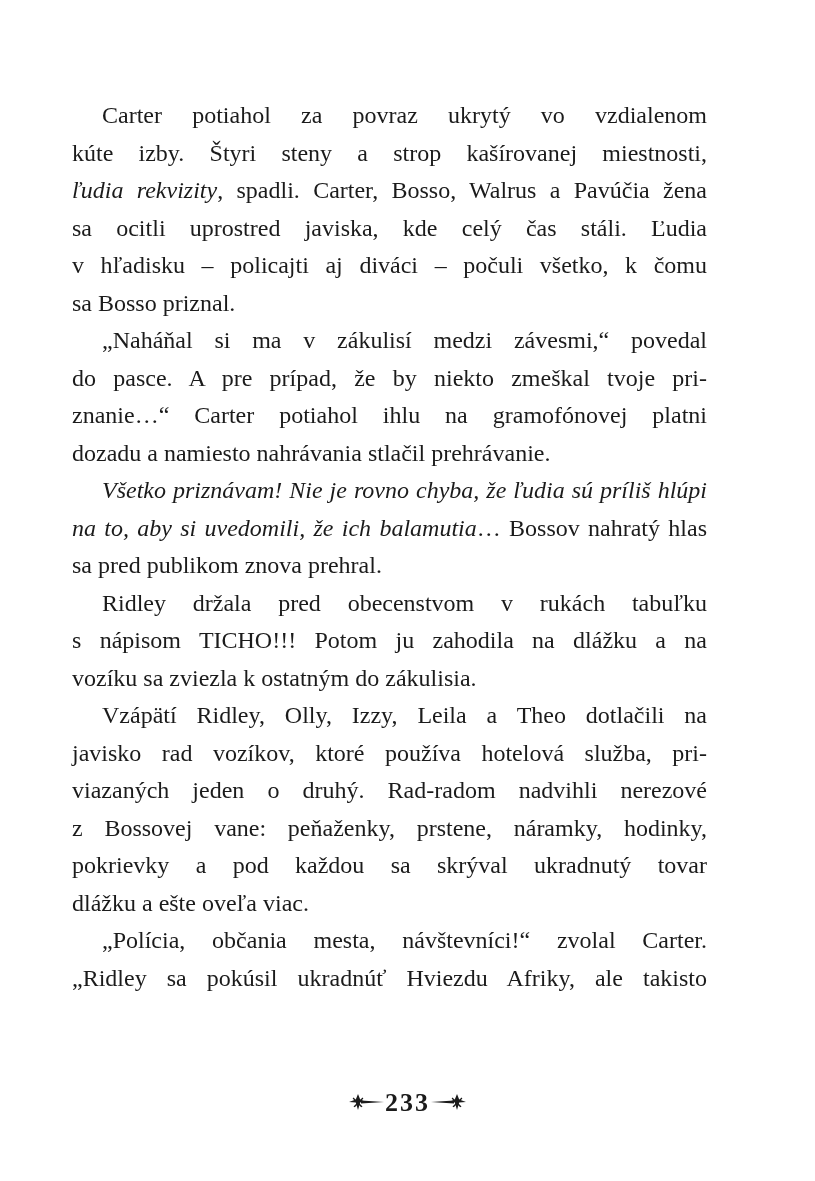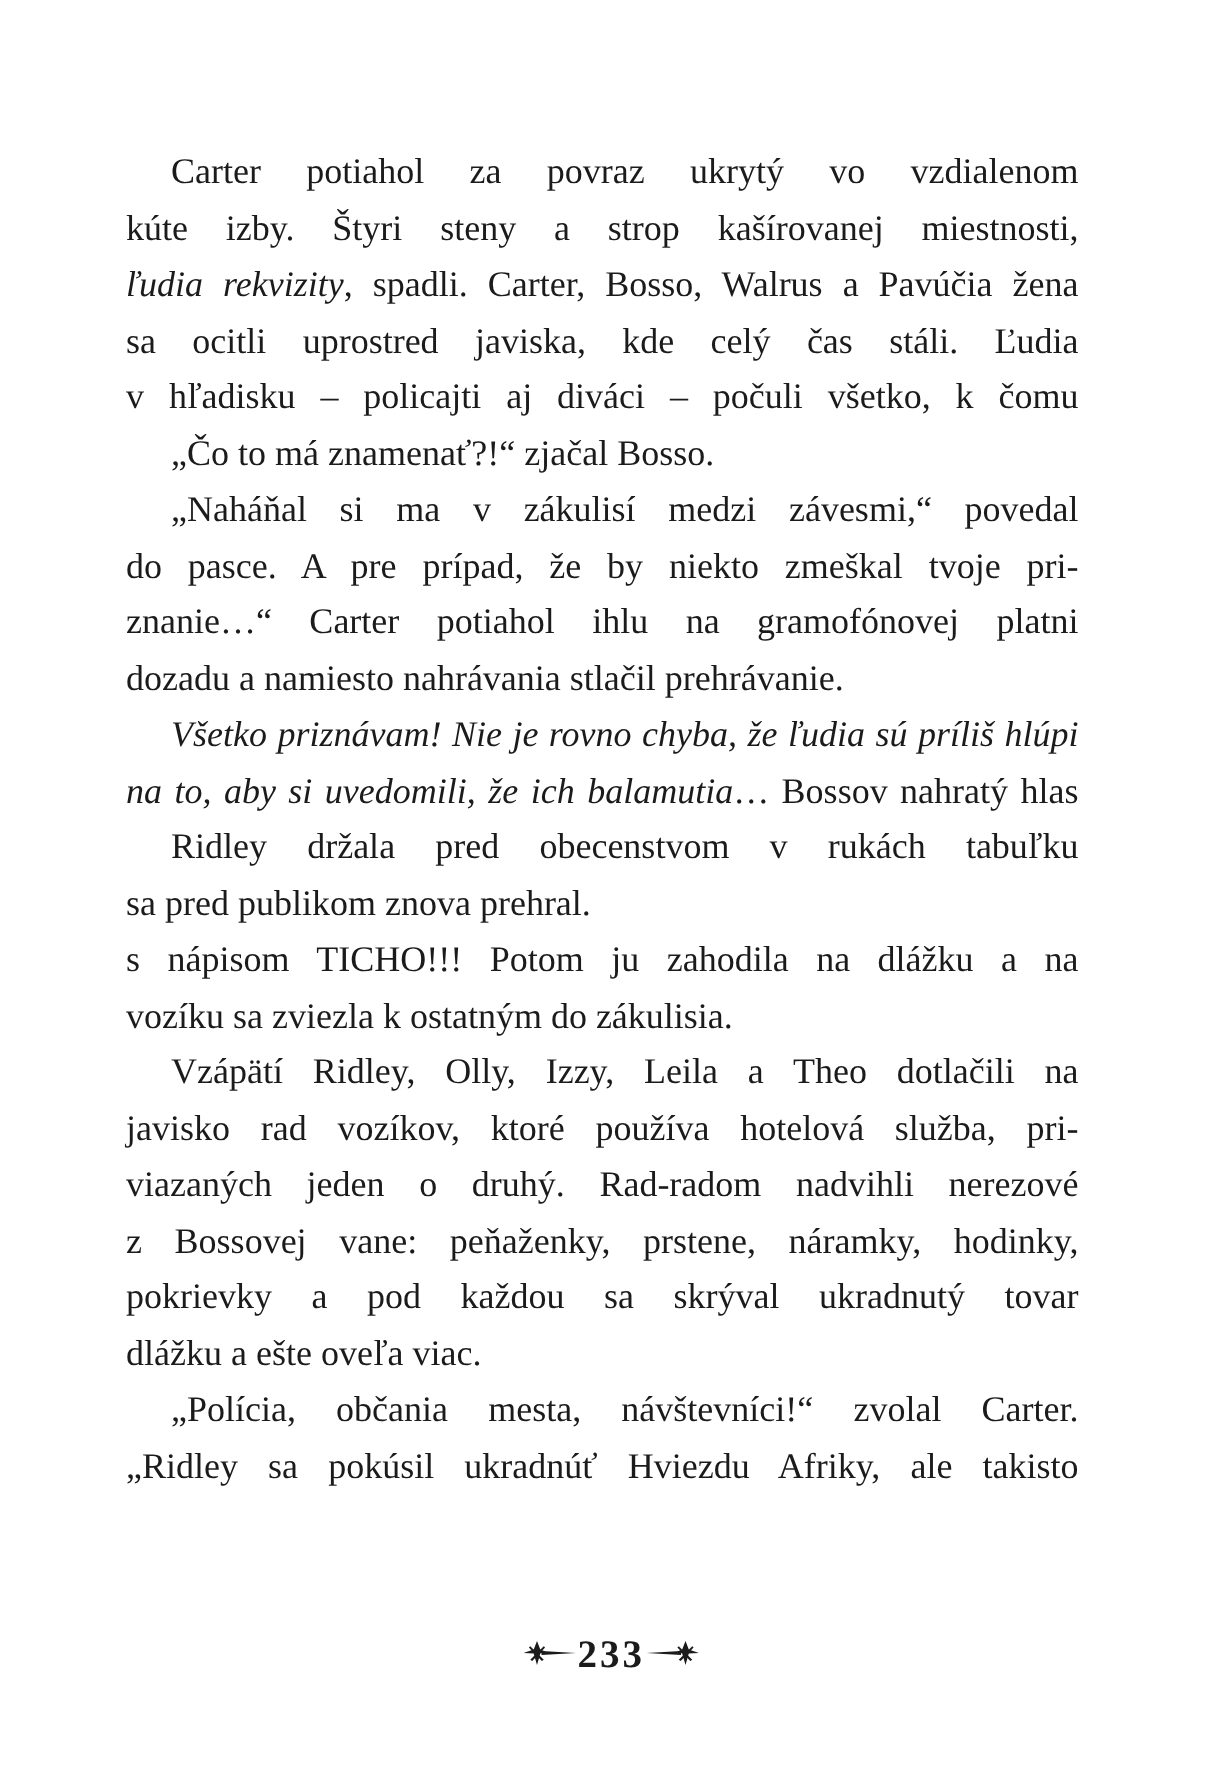--- a/index.html
+++ b/index.html
@@ -9,21 +9,21 @@
   }
   #page {
     position: relative;
     width: 815px;
     height: 1181px;
     background: #ffffff;
     overflow: hidden;
   }
   #text-block {
     position: absolute;
-    left: 84px;
+    left: 72px;
     top: 97px;
     width: 635px;
   }
   .t-line {
     font-family: "Liberation Serif", "DejaVu Serif", serif;
     font-size: 24px;
     line-height: 37.5px;
     color: #1b1b1b;
     text-align: justify;
     text-align-last: justify;
@@ -64,29 +64,29 @@
 <body>
 
 <div id="page">
 
   <div id="text-block">
       <div class="t-line firstline"><span class="seg">Carter potiahol za povraz ukrytý vo vzdialenom</span></div>
       <div class="t-line"><span class="seg">kúte izby. Štyri steny a strop kašírovanej miestnosti,</span></div>
       <div class="t-line"><span class="seg seg-i">ľudia rekvizity</span><span class="seg">, spadli. Carter, Bosso, Walrus a Pavúčia žena</span></div>
       <div class="t-line"><span class="seg">sa ocitli uprostred javiska, kde celý čas stáli. Ľudia</span></div>
       <div class="t-line"><span class="seg">v hľadisku – policajti aj diváci – počuli všetko, k čomu</span></div>
-      <div class="t-line firstline lastline"><span class="seg">„Čo to má znamenať?!“ zjačal Bosso.</span></div>
+      <div class="t-line lastline"><span class="seg">sa Bosso priznal.</span></div>
       <div class="t-line firstline"><span class="seg">„Naháňal si ma v zákulisí medzi závesmi,“ povedal</span></div>
       <div class="t-line"><span class="seg">do pasce. A pre prípad, že by niekto zmeškal tvoje pri-</span></div>
       <div class="t-line"><span class="seg">znanie…“ Carter potiahol ihlu na gramofónovej platni</span></div>
       <div class="t-line lastline"><span class="seg">dozadu a namiesto nahrávania stlačil prehrávanie.</span></div>
       <div class="t-line firstline"><span class="seg seg-i">Všetko priznávam! Nie je rovno chyba, že ľudia sú príliš hlúpi</span></div>
       <div class="t-line"><span class="seg seg-i">na to, aby si uvedomili, že ich balamutia</span><span class="seg">… Bossov nahratý hlas</span></div>
+      <div class="t-line lastline"><span class="seg">sa pred publikom znova prehral.</span></div>
       <div class="t-line firstline"><span class="seg">Ridley držala pred obecenstvom v rukách tabuľku</span></div>
-      <div class="t-line lastline"><span class="seg">sa pred publikom znova prehral.</span></div>
       <div class="t-line"><span class="seg">s nápisom TICHO!!! Potom ju zahodila na dlážku a na</span></div>
       <div class="t-line lastline"><span class="seg">vozíku sa zviezla k ostatným do zákulisia.</span></div>
       <div class="t-line firstline"><span class="seg">Vzápätí Ridley, Olly, Izzy, Leila a Theo dotlačili na</span></div>
       <div class="t-line"><span class="seg">javisko rad vozíkov, ktoré používa hotelová služba, pri-</span></div>
       <div class="t-line"><span class="seg">viazaných jeden o druhý. Rad-radom nadvihli nerezové</span></div>
       <div class="t-line"><span class="seg">z Bossovej vane: peňaženky, prstene, náramky, hodinky,</span></div>
       <div class="t-line"><span class="seg">pokrievky a pod každou sa skrýval ukradnutý tovar</span></div>
       <div class="t-line lastline"><span class="seg">dlážku a ešte oveľa viac.</span></div>
       <div class="t-line firstline"><span class="seg">„Polícia, občania mesta, návštevníci!“ zvolal Carter.</span></div>
       <div class="t-line"><span class="seg">„Ridley sa pokúsil ukradnúť Hviezdu Afriky, ale takisto</span></div>

